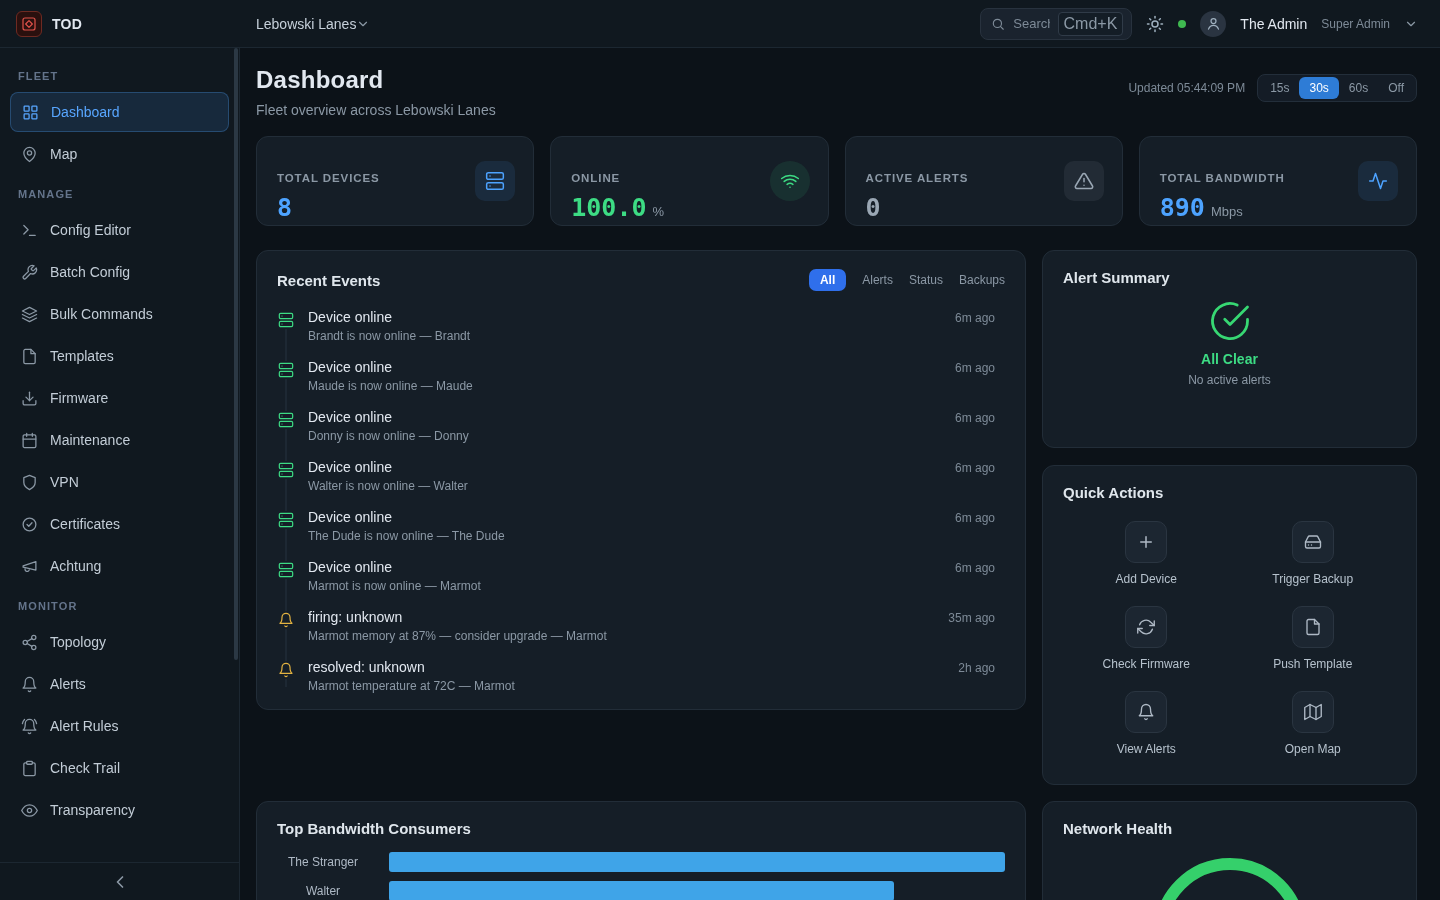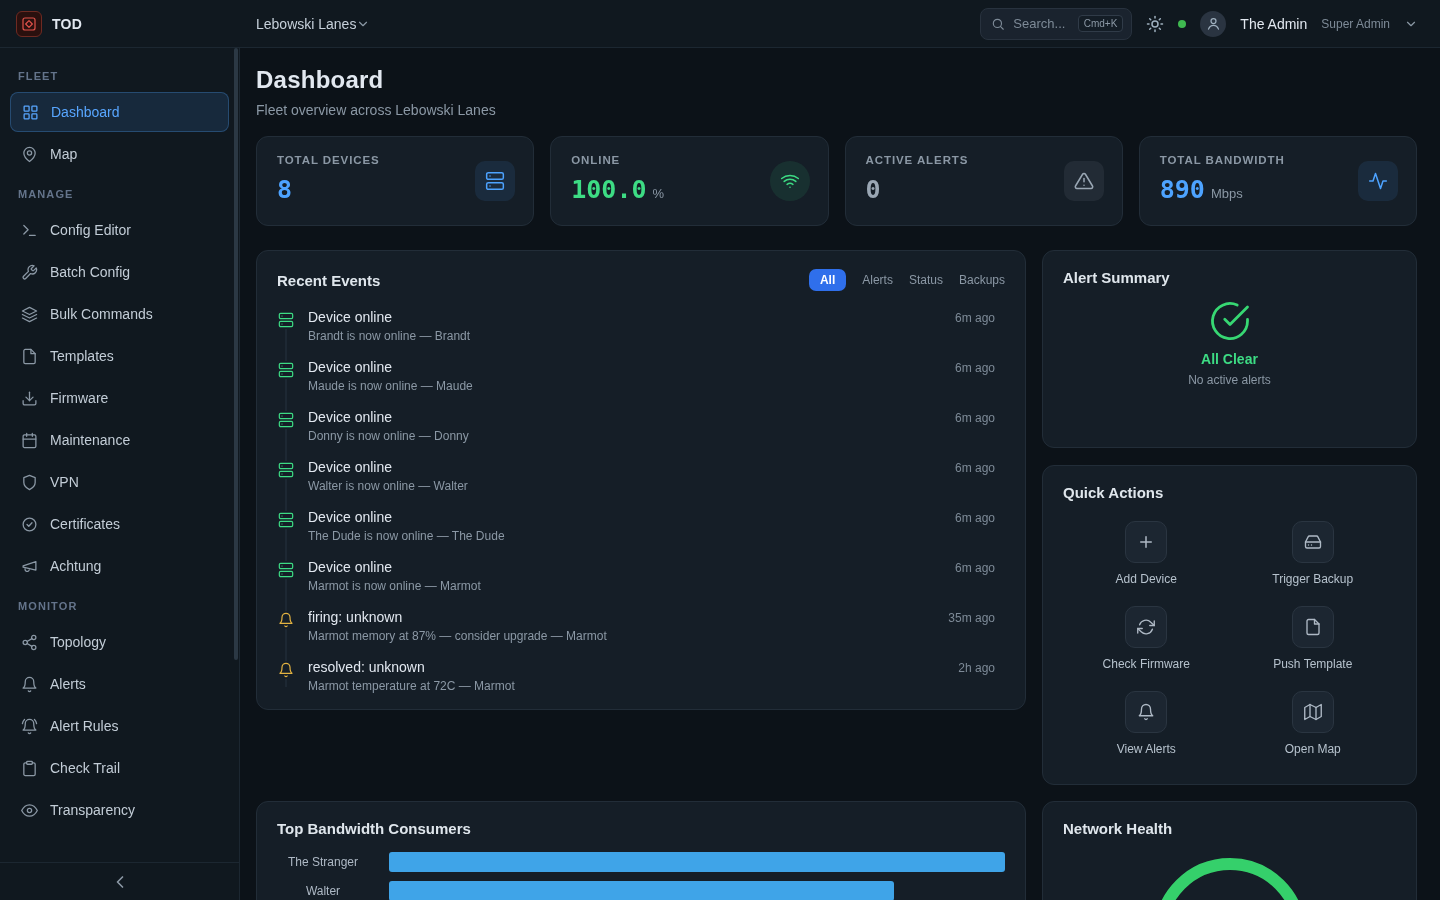--- a/index.html
+++ b/index.html
@@ -36,21 +36,21 @@
   .logo-text{font-weight:700;font-size:14px;letter-spacing:.02em;}
   .org-switcher{display:flex;align-items:center;padding-left:16px;font-size:14px;color:#c6d0da;cursor:pointer;}
   .org-switcher .icon{width:14px;height:14px;color:#8b98a5;}
   .topbar-right{margin-left:auto;display:flex;align-items:center;gap:14px;padding-right:22px;}
   .search-box{display:flex;align-items:center;gap:8px;height:32px;width:152px;padding:0 8px 0 10px;
     background:#1a232e;border:1px solid #28323e;border-radius:8px;}
   .search-box .icon{width:14px;height:14px;color:#7d8a97;}
   .search-box input{flex:1;min-width:0;background:transparent;border:none;outline:none;
     font-family:"Liberation Sans",sans-serif;font-size:13px;color:#aeb9c5;}
   .search-box input::placeholder{color:#7d8a97;}
-  .kbd{font-size:10px;color:#8b98a5;border:1px solid #303b48;background:#141d26;
+  .kbd{font-size:16px;color:#8b98a5;border:1px solid #303b48;background:#141d26;
     border-radius:4px;padding:2px 5px;white-space:nowrap;}
   .theme-toggle{width:18px;height:18px;color:#9fb0bf;background:none;border:none;cursor:pointer;}
   .status-dot{width:8px;height:8px;border-radius:50%;background:#3fb950;flex:none;}
   .avatar{width:26px;height:26px;border-radius:50%;background:#2a3441;display:flex;align-items:center;
     justify-content:center;color:#9fb0bf;}
   .avatar svg{width:15px;height:15px;}
   .user-name{font-size:14px;color:#e2e8f0;}
   .user-role{font-size:12px;color:#7d8a97;}
   .user-chevron{width:14px;height:14px;color:#8b98a5;cursor:pointer;}
 
@@ -79,21 +79,21 @@
   .updated-text{font-size:12px;color:#7d8a97;}
   .segmented{display:flex;align-items:center;background:#141c26;border:1px solid #232e3a;
     border-radius:8px;padding:2px;}
   .segmented .seg{font-size:12px;color:#8b98a5;padding:4px 10px;border-radius:6px;background:none;
     border:none;cursor:pointer;font-family:"Liberation Sans",sans-serif;}
   .segmented .seg.active{background:var(--accent-pill);color:#fff;}
 
   
   .stats-grid{display:grid;grid-template-columns:repeat(4,1fr);gap:16px;margin-top:18px;}
   .stat-card{position:relative;height:90px;background:var(--card);border:1px solid var(--card-border);
-    border-radius:12px;padding:17px 20px;}
+    border-radius:12px;padding:35px 20px;}
   .stat-label{font-size:11.5px;font-weight:700;letter-spacing:.08em;color:var(--text-dim);}
   .stat-value-row{display:flex;align-items:baseline;gap:6px;margin-top:9px;}
   .stat-value{font-family:"DejaVu Sans Mono",monospace;font-size:25px;font-weight:700;}
   .stat-unit{font-size:13px;color:var(--text-dim);}
   .stat-icon{position:absolute;right:18px;top:50%;transform:translateY(-50%);width:40px;height:40px;
     border-radius:10px;display:flex;align-items:center;justify-content:center;}
   .stat-icon svg{width:20px;height:20px;}
   .c-blue{color:var(--accent);} .bg-blue{background:rgba(77,163,255,.10);}
   .c-green{color:var(--green);} .bg-green{background:rgba(61,220,132,.10);border-radius:50%;}
   .c-gray{color:#9aa7b4;} .bg-gray{background:rgba(154,167,180,.10);}
@@ -393,20 +393,29 @@
     </div>
   </aside>
 
   <main class="main">
 
     <div class="page-head">
       <div>
         <h1 class="page-title">Dashboard</h1>
         <p class="page-subtitle">Fleet overview across Lebowski Lanes</p>
       </div>
+      <div class="page-head-right">
+        <span class="updated-text">Updated 05:44:09 PM</span>
+        <div class="segmented">
+          <button class="seg">15s</button>
+          <button class="seg active">30s</button>
+          <button class="seg">60s</button>
+          <button class="seg">Off</button>
+        </div>
+      </div>
     </div>
 
     <div class="stats-grid">
       <div class="stat-card">
         <div class="stat-label">TOTAL DEVICES</div>
         <div class="stat-value-row">
           <span class="stat-value c-blue">8</span>
           <span class="stat-unit"></span>
         </div>
         <span class="stat-icon bg-blue c-blue">

